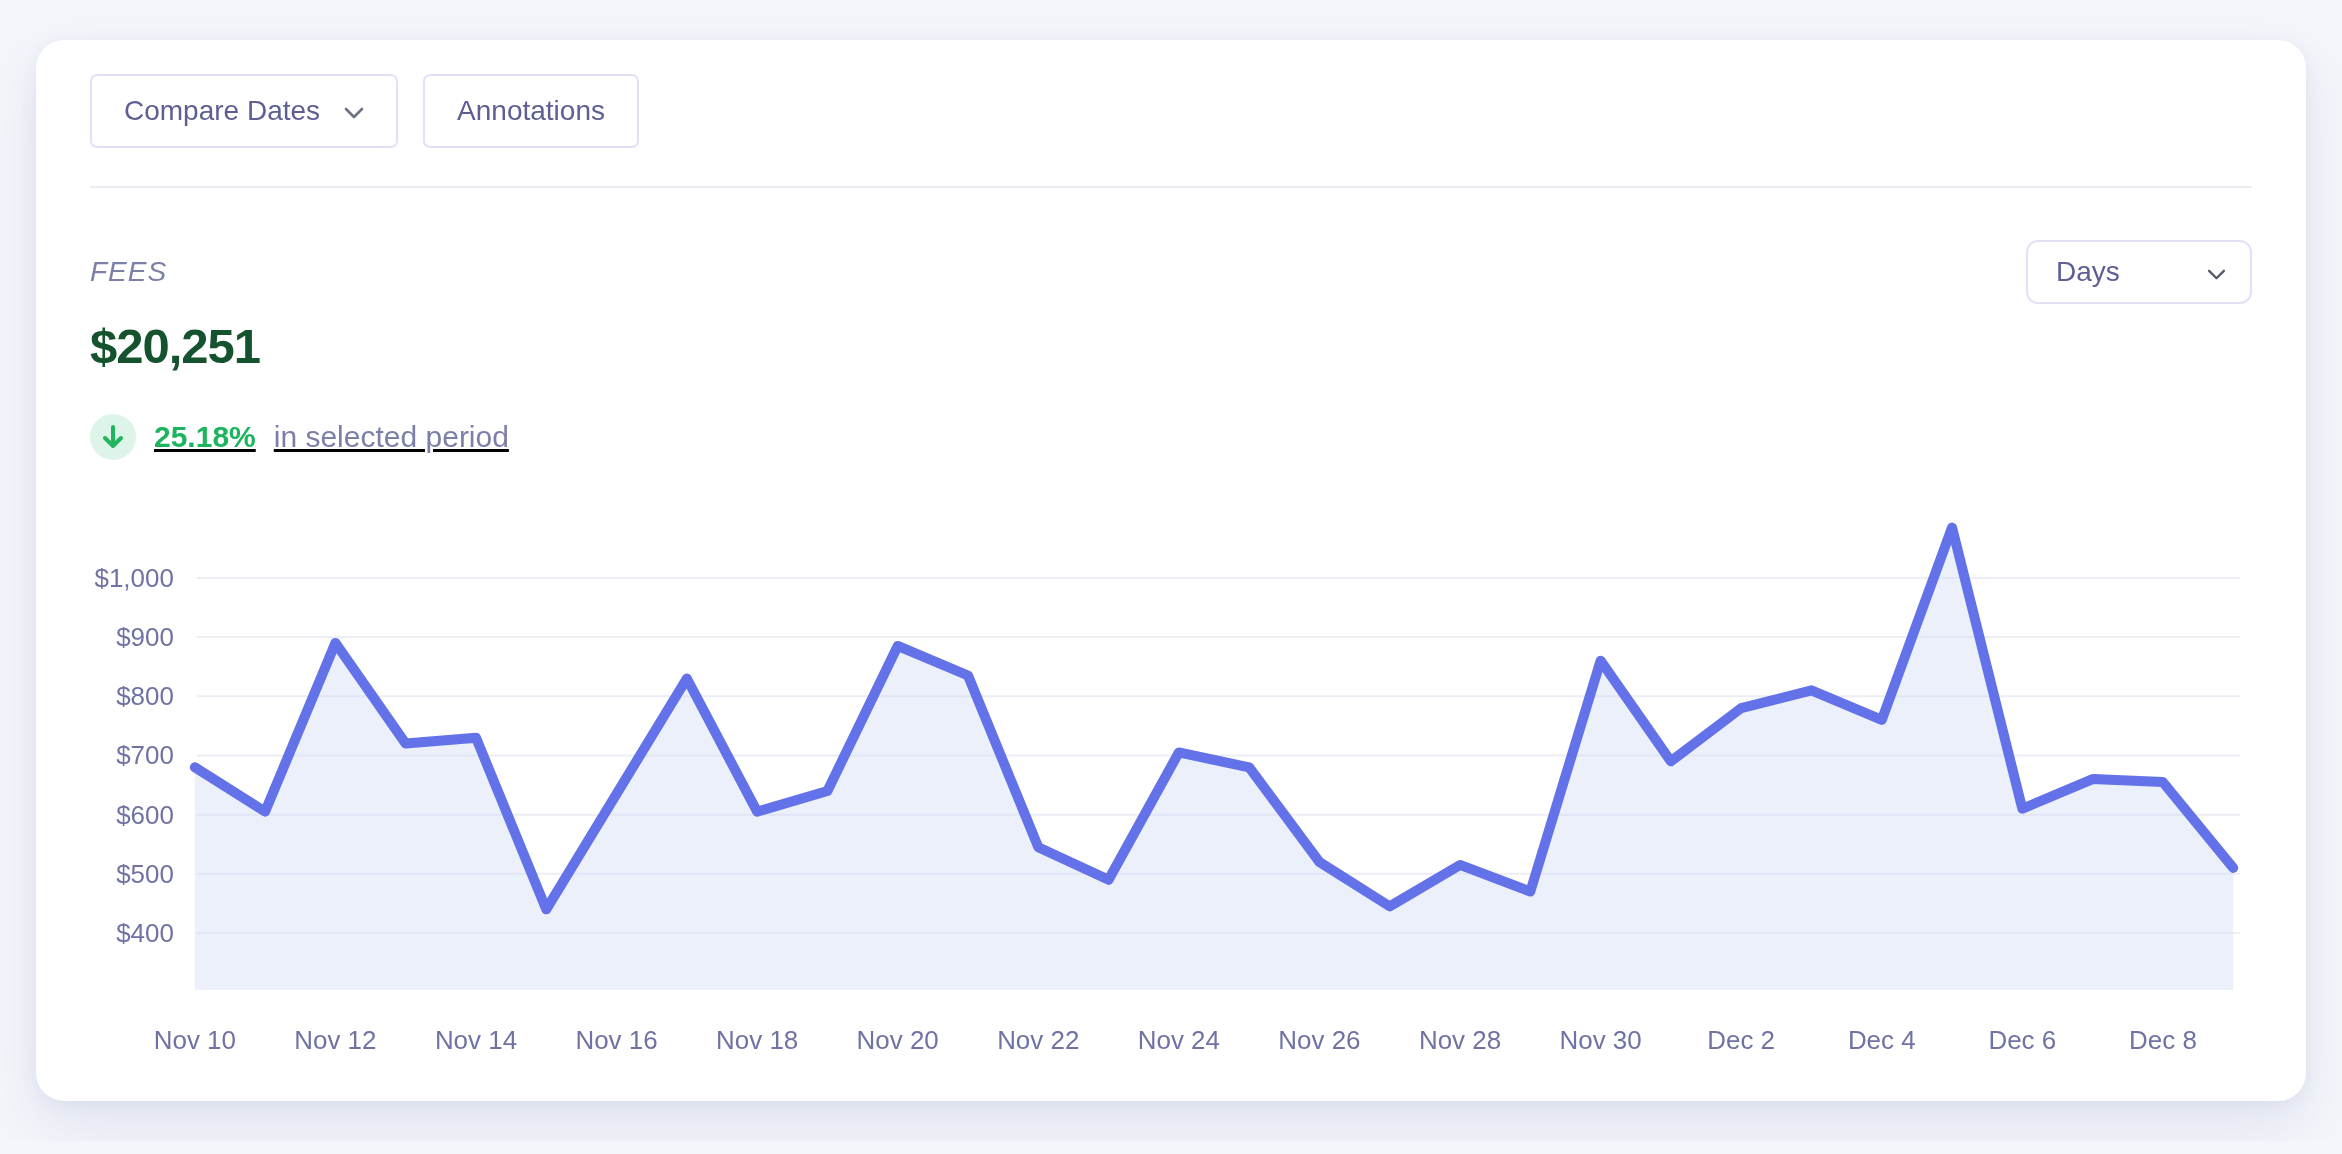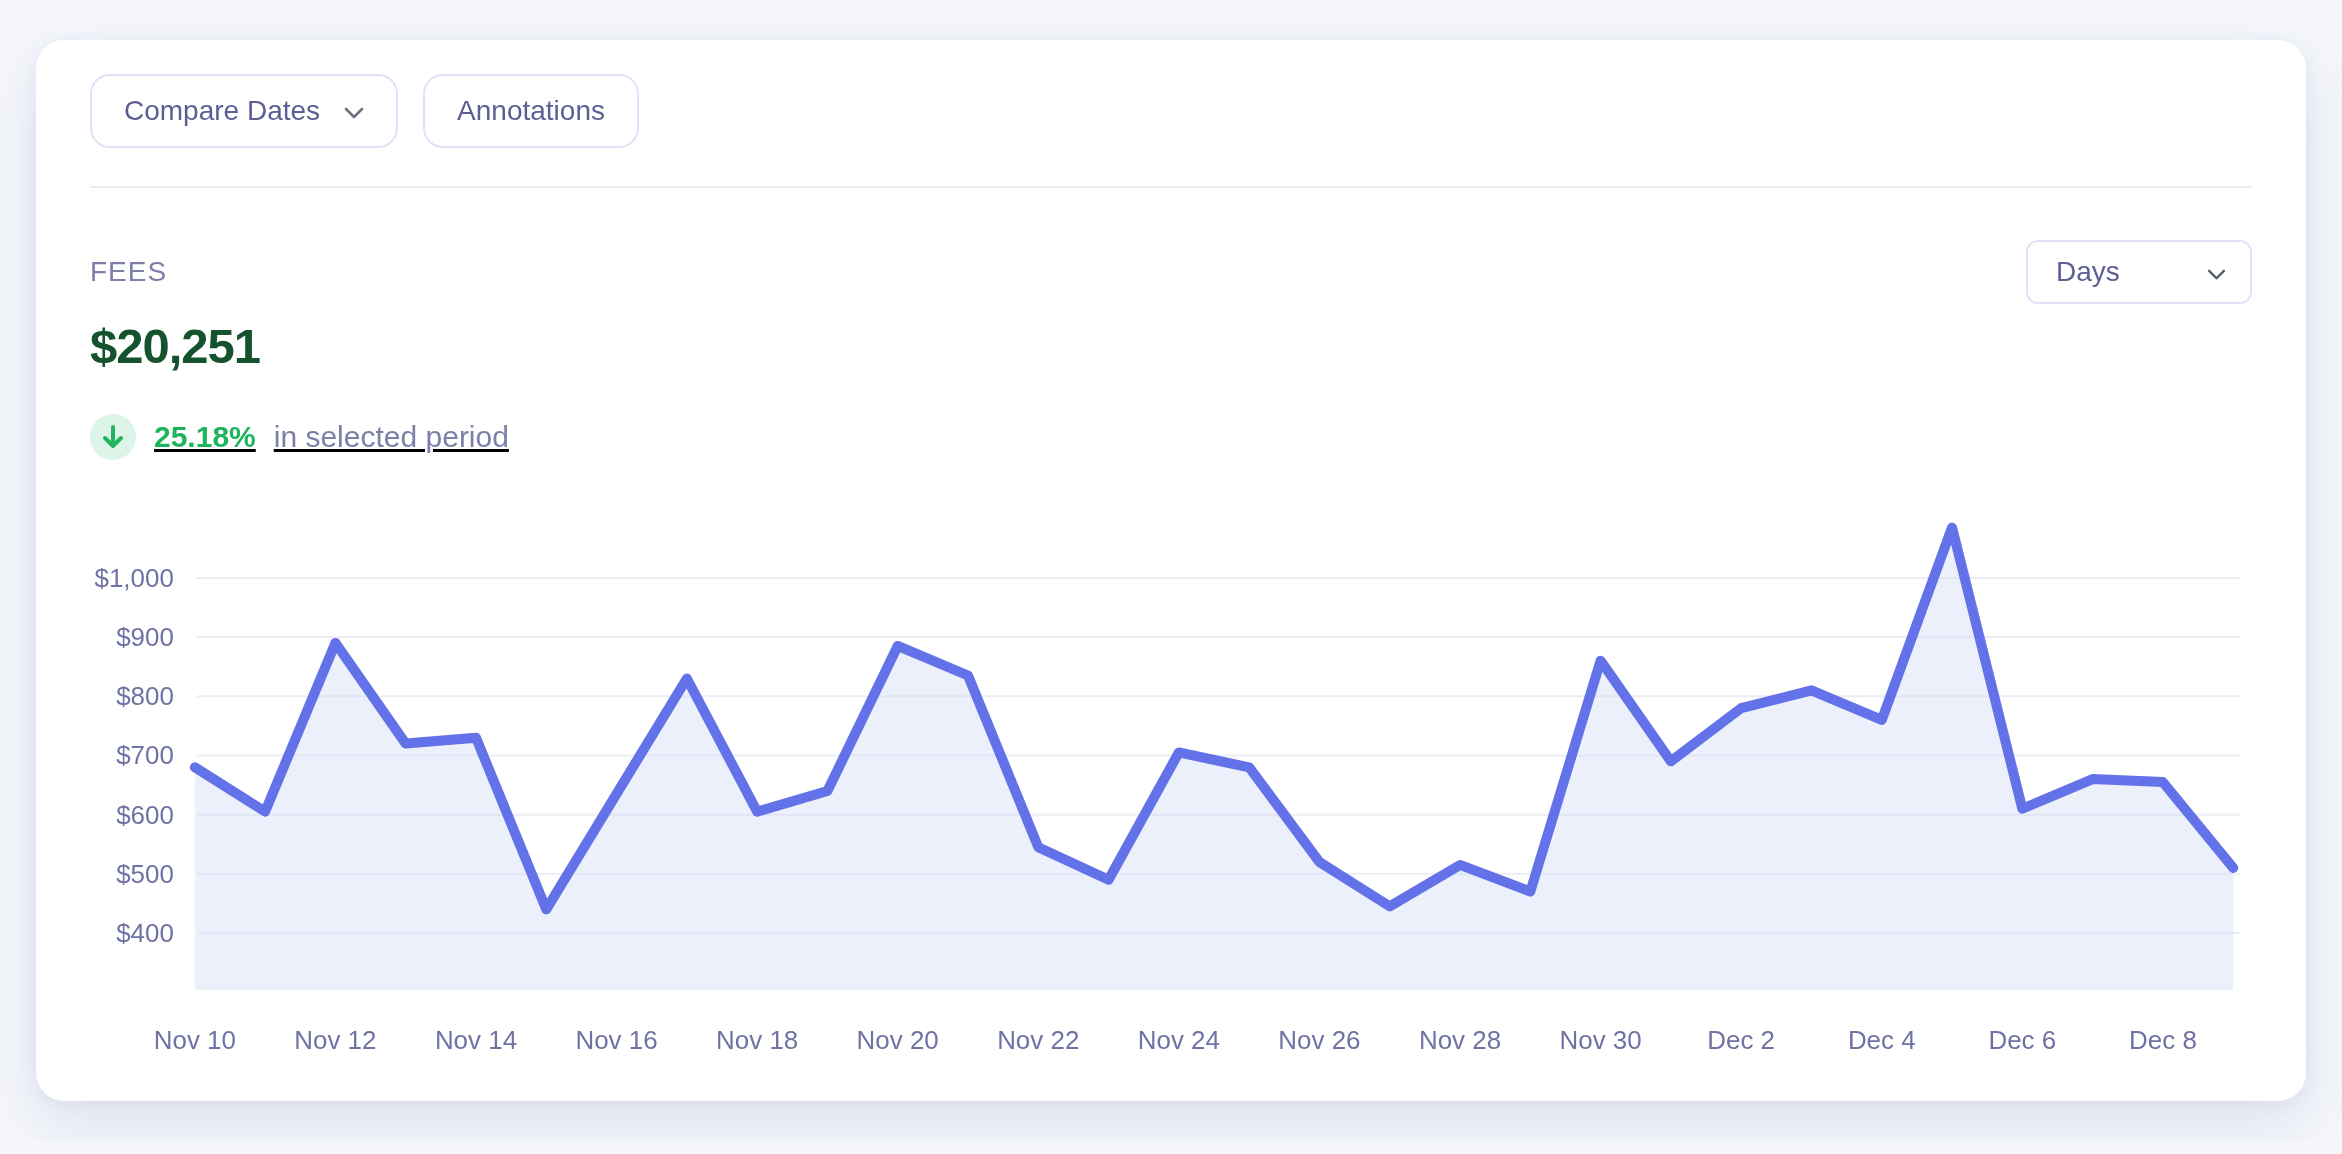--- a/index.html
+++ b/index.html
@@ -13,31 +13,31 @@
     background:#ffffff;
     border-radius:28px;
     margin:40px 36px;
     padding:34px 54px 18px 54px;
     box-shadow:0 24px 60px rgba(90,100,160,.12), 0 4px 16px rgba(90,100,160,.08);
   }
   .toolbar { display:flex; gap:25px; align-items:center; }
   .btn {
     display:inline-flex; align-items:center; gap:24px;
     height:74px; padding:12px 32px;
-    background:#fff; border:2px solid #e1e2f7; border-radius:20px;
+    background:#fff; border:2px solid #e1e2f7; border-radius:7px;
     color:#5d5f93; font-size:28px; font-family:inherit;
     cursor:pointer; line-height:1;
   }
   .chev { display:inline-block; }
   .divider { height:2px; background:#eaebf3; margin-top:38px; }
   .metric-head {
     margin-top:52px;
     display:flex; justify-content:space-between; align-items:center;
   }
-  .metric-label { color:#7c7fa8; font-size:28px; letter-spacing:1px; }
+  .metric-label { color:#7c7fa8; font-size:28px; letter-spacing:1px;font-style:italic; }
   .select {
     width:226px; height:64px;
     border:2px solid #e1e2f7; border-radius:12px;
     display:flex; align-items:center; justify-content:space-between;
     padding:0 24px 0 28px;
     color:#5d5f93; font-size:28px; background:#fff; cursor:pointer;
   }
   .metric-value {
     margin-top:14px;
     font-size:49px; font-weight:700; color:#14532d; letter-spacing:-1px;

